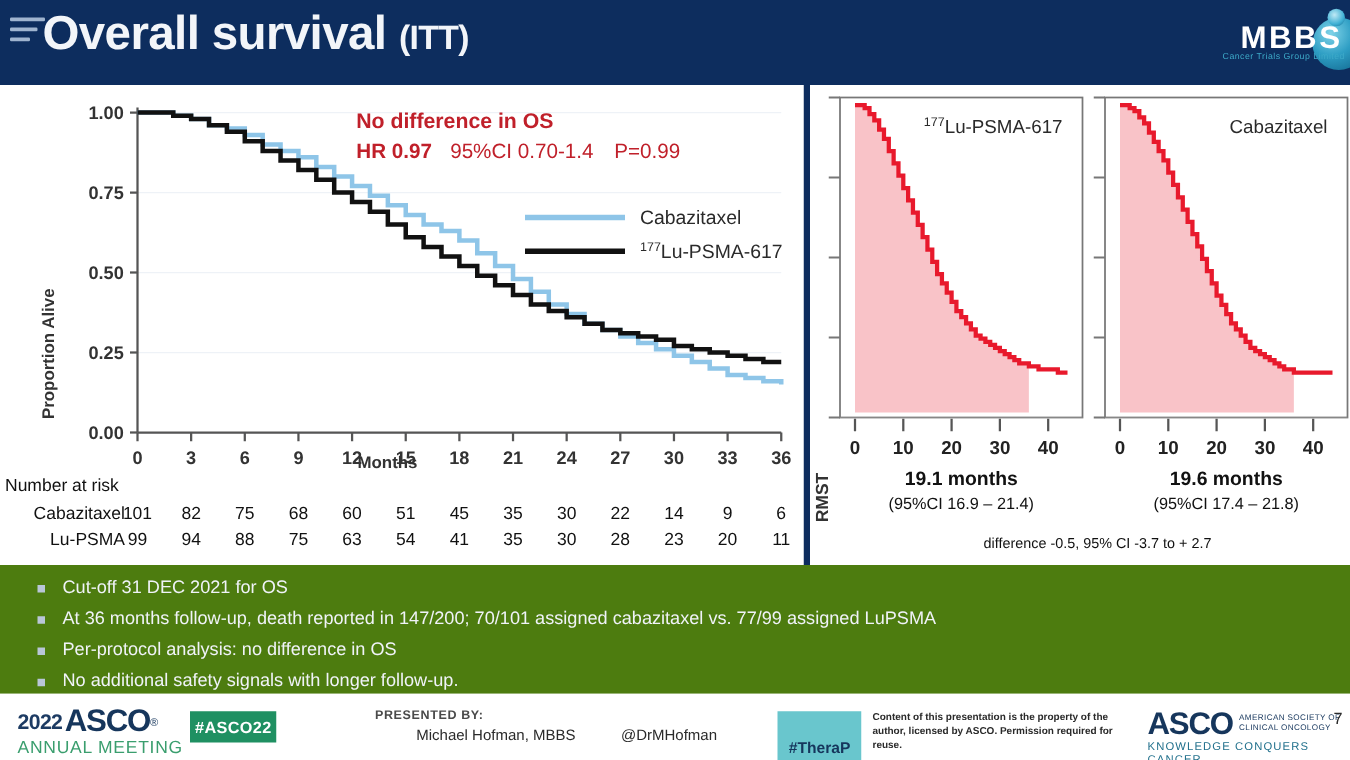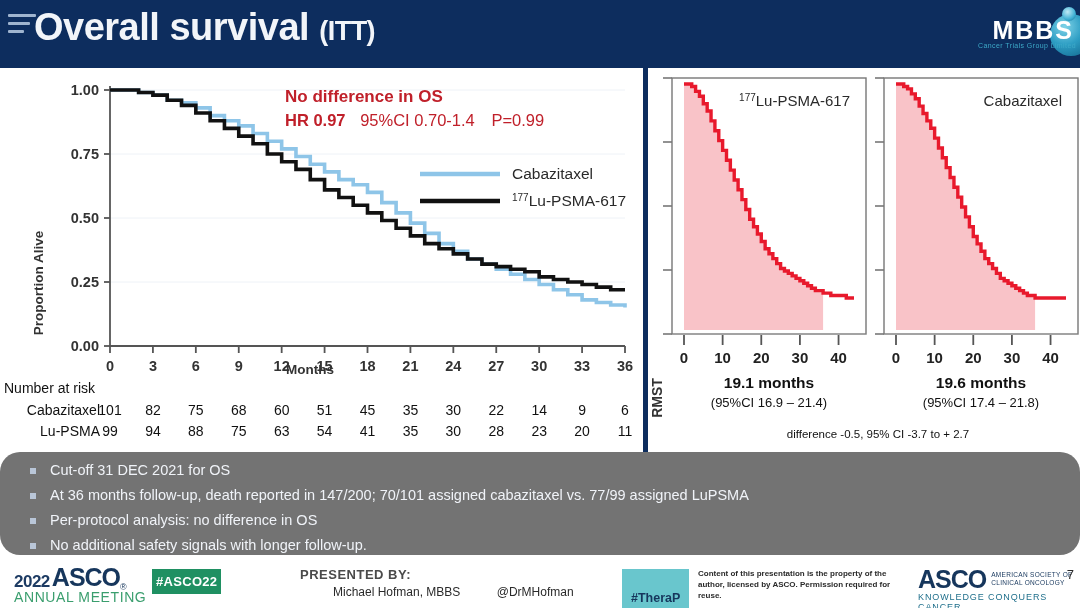--- a/index.html
+++ b/index.html
@@ -29,38 +29,38 @@
 
   
   .km{position:absolute;left:0px;top:68px;width:643px;height:384px;}
   .km svg{display:block;}
 
   
   .rmst{position:absolute;left:648px;top:68px;width:432px;height:384px;}
   .rmst svg{display:block;}
 
   
-  .bullets{position:absolute;left:0;top:452px;width:1080px;height:103px;background:#737373;border-radius:20px;}
+  .bullets{position:absolute;left:0;top:452px;width:1080px;height:103px;background:#4d7c0f;}
   .blist{position:absolute;left:30px;top:8px;right:10px;}
   .brow{display:flex;align-items:flex-start;margin-bottom:5px;}
   .bsq{width:6px;height:6px;background:#b9c6d8;margin:8px 14px 0 0;flex:none;}
   .btxt{color:#f0f3f8;font-size:14.5px;line-height:20px;}
 
   
   .footer{position:absolute;left:0;top:555px;width:1080px;height:53px;background:#ffffff;}
   .asco2022{position:absolute;left:14px;top:8px;width:160px;}
-  .a22-top{display:flex;align-items:flex-end;}
+  .a22-top{display:flex;align-items:center;}
   .a22-year{color:#1d3b63;font-size:17px;font-weight:bold;letter-spacing:-0.5px;}
   .a22-asco{color:#16365c;font-size:25px;font-weight:bold;letter-spacing:-1px;margin-left:2px;}
   .a22-reg{color:#16365c;font-size:9px;vertical-align:super;}
   .a22-bot{color:#3a9e6e;font-size:14px;letter-spacing:0.6px;margin-top:-3px;}
   .hashbadge{position:absolute;left:152px;top:14px;background:#1f9062;color:#ffffff;font-size:13px;font-weight:bold;
     padding:5px 4px;letter-spacing:0.3px;}
   .presented{position:absolute;left:300px;top:12px;}
-  .pres-lbl{color:#4a4a4a;font-size:13px;font-weight:bold;letter-spacing:0.5px;}
+  .pres-lbl{color:#4a4a4a;font-size:10px;font-weight:bold;letter-spacing:0.5px;}
   .pres-name{color:#2a2a2a;font-size:12px;margin-top:3px;}
   .pres-name span{margin-left:33px;}
   .therap{position:absolute;left:622px;top:14px;background:#69c6cd;color:#16365c;font-size:12.5px;font-weight:bold;padding:22px 9px;}
   .copy{position:absolute;left:698px;top:13px;color:#2a2a2a;font-size:8px;font-weight:bold;line-height:11px;width:210px;}
   .ascoR{position:absolute;left:918px;top:10px;}
   .ascoR-row{display:flex;align-items:flex-start;}
   .ascoR-w{color:#16365c;font-size:25px;font-weight:bold;letter-spacing:-1px;}
   .ascoR-sub{color:#16365c;font-size:6.5px;line-height:8px;margin:6px 0 0 5px;letter-spacing:0.3px;}
   .ascoR-kcc{color:#1f6f8b;font-size:9px;letter-spacing:0.9px;margin-top:-2px;}
   .pagenum{position:absolute;right:6px;top:12px;color:#2a2a2a;font-size:13px;}

